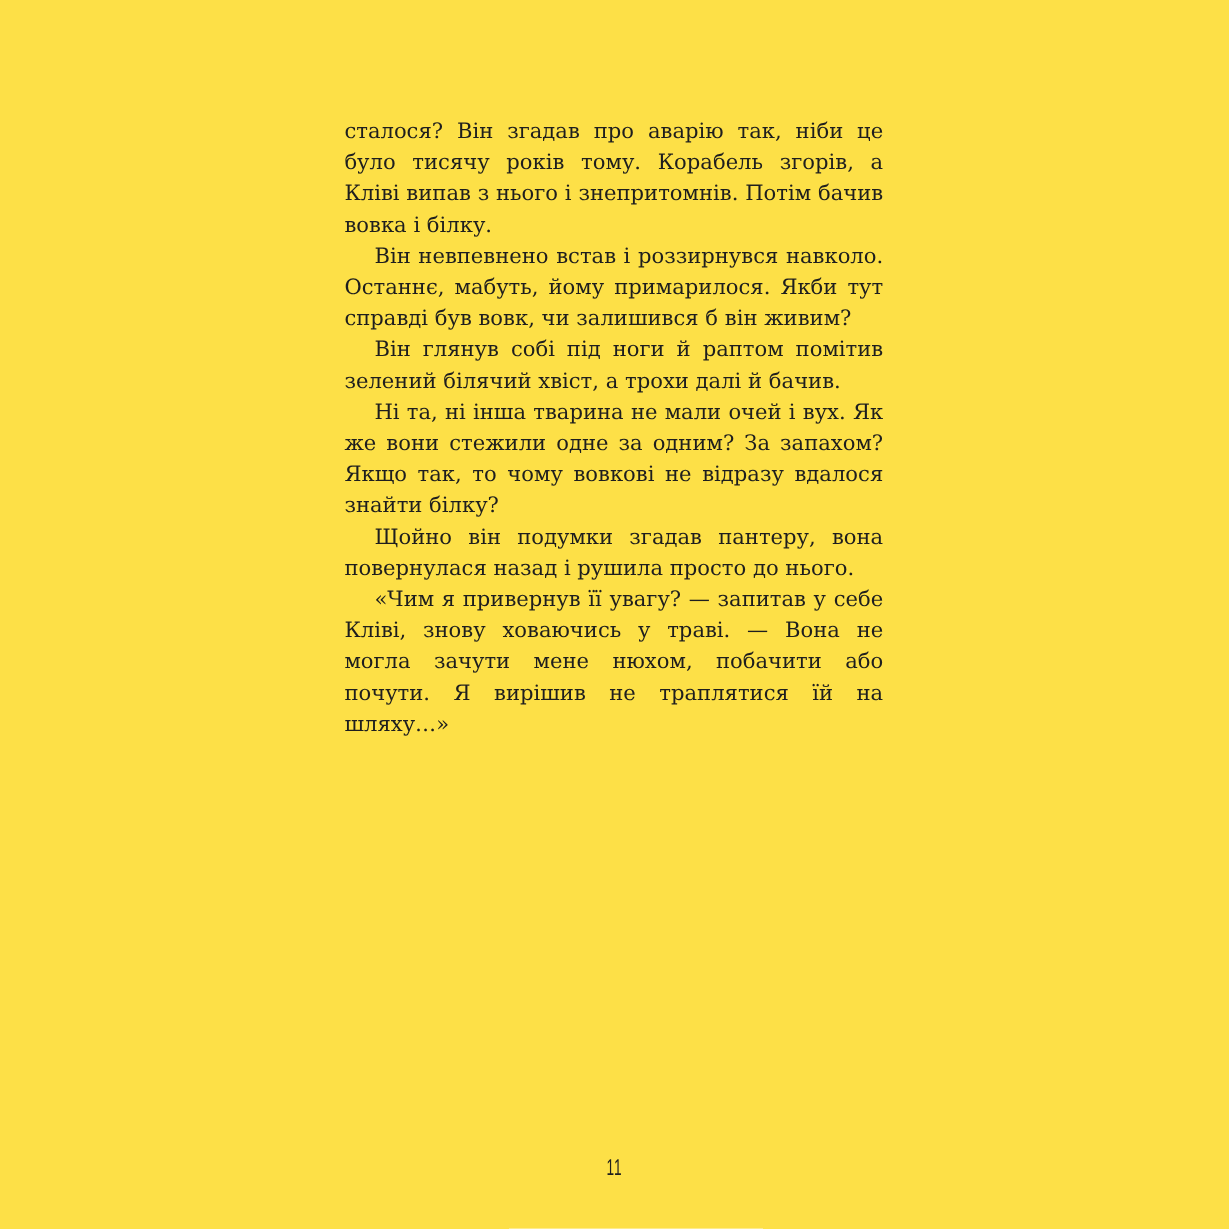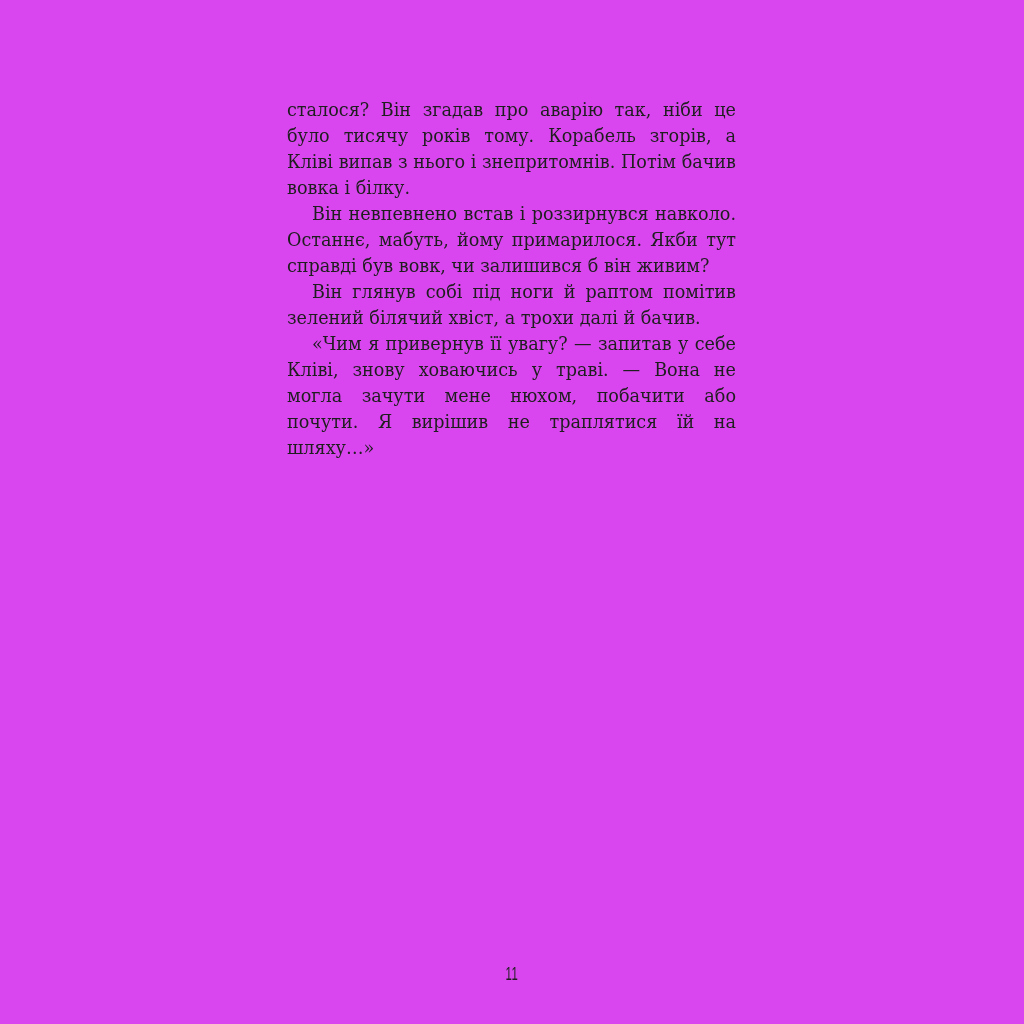--- a/index.html
+++ b/index.html
@@ -12,21 +12,21 @@
       height: 1024px;
       position: relative;
       overflow: hidden;
     }
     .page {
       position: absolute;
       left: 0;
       top: 0;
       width: 1024px;
       height: 1024px;
-      background: #d946ef;
+      background: #fde047;
     }
     .text-block {
       position: absolute;
       left: 287px;
       top: 97px;
       width: 449px;
       font-family: "DejaVu Serif", "Liberation Serif", serif;
       font-size: 17.6px;
       line-height: 26px;
       color: #1e1e1e;
@@ -55,16 +55,18 @@
     }
   </style>
 </head>
 <body>
 
 <div class="page">
   <div class="text-block">
     <p class="para first">сталося? Він згадав про аварію так, ніби це було тисячу років тому. Корабель згорів, а Кліві випав з нього і знепритомнів. Потім бачив вовка і білку.</p>
     <p class="para">Він невпевнено встав і роззирнувся навколо. Останнє, мабуть, йому примарилося. Якби тут справді був вовк, чи залишився б він живим?</p>
     <p class="para">Він глянув собі під ноги й раптом помітив зелений білячий хвіст, а трохи далі й бачив.</p>
+    <p class="para">Ні та, ні інша тварина не мали очей і вух. Як же вони стежили одне за одним? За запахом? Якщо так, то чому вовкові не відразу вдалося знайти білку?</p>
+    <p class="para">Щойно він подумки згадав пантеру, вона повернулася назад і рушила просто до нього.</p>
     <p class="para">«Чим я привернув її увагу? — запитав у себе Кліві, знову ховаючись у траві. — Вона не могла зачути мене нюхом, побачити або почути. Я вирішив не траплятися їй на шляху…»</p>
   </div>
   <div class="page-number">11</div>
 </div>
 
 </body></html>

